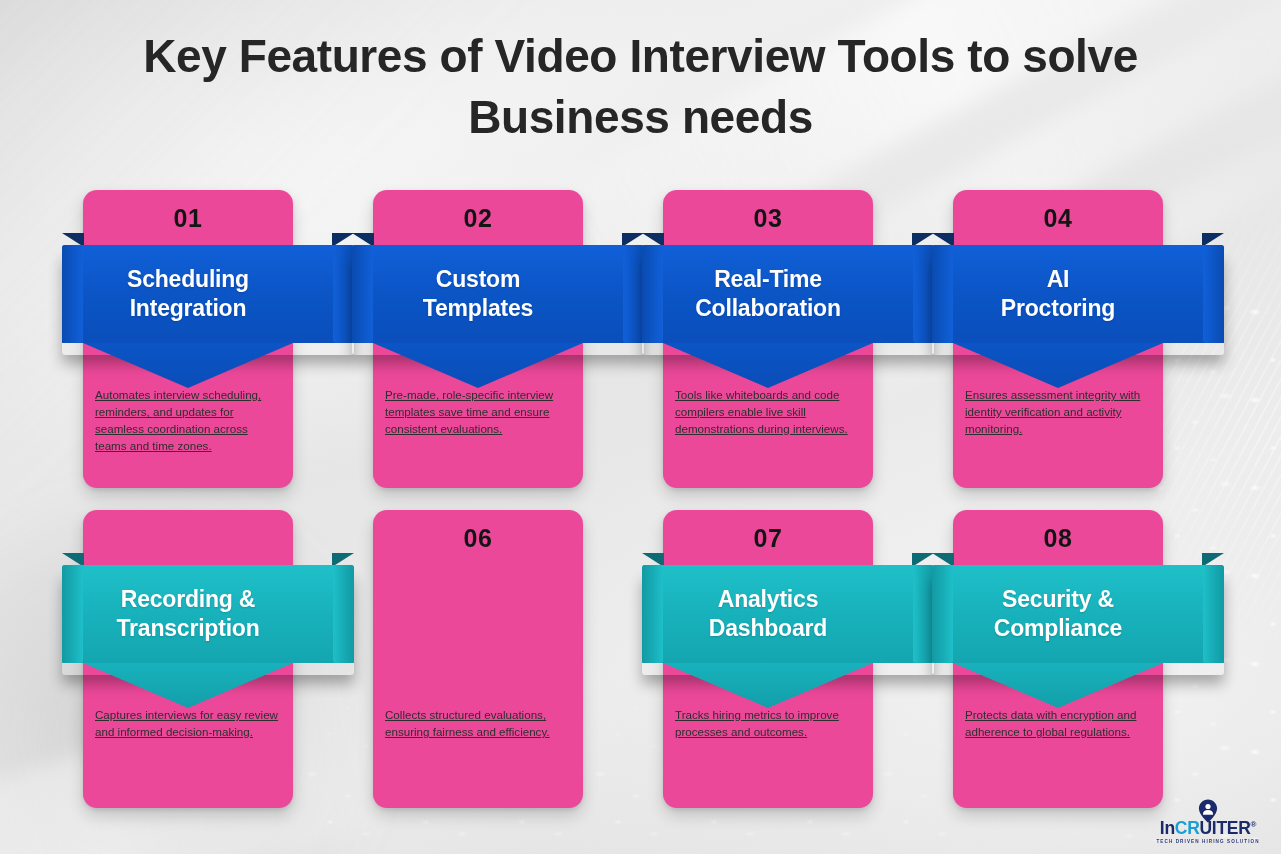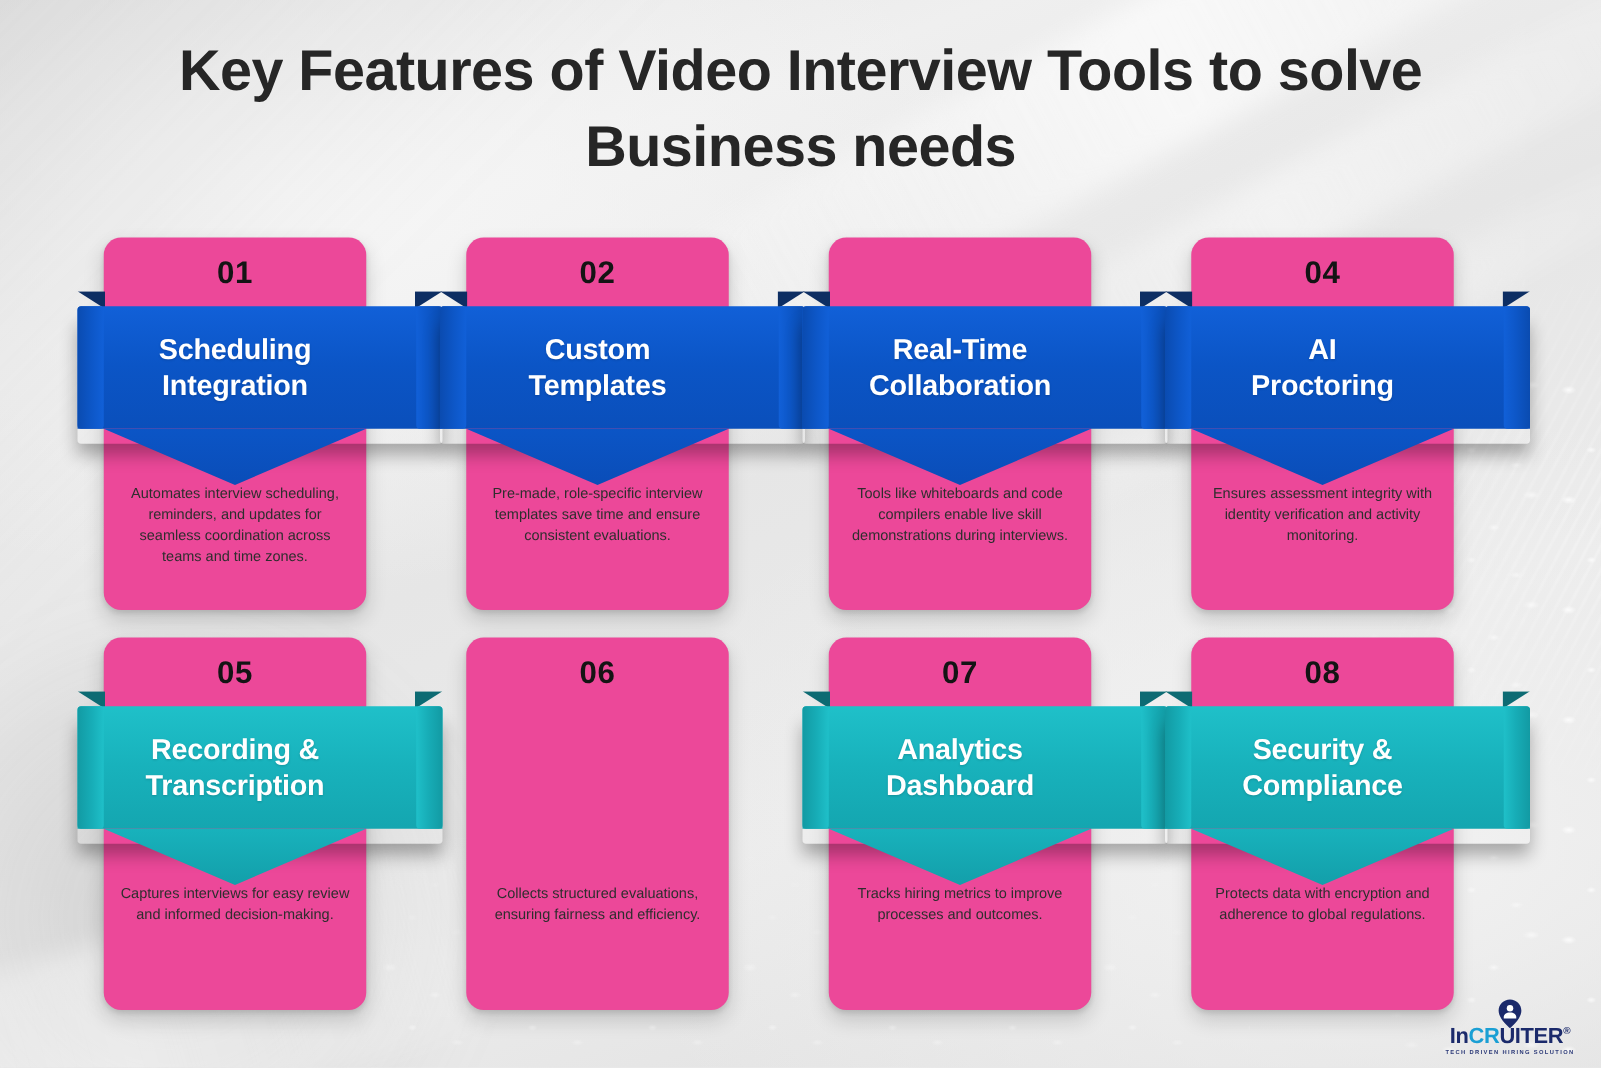--- a/index.html
+++ b/index.html
@@ -92,22 +92,21 @@
     box-shadow:0 8px 16px rgba(0,0,0,.16), 0 2px 4px rgba(0,0,0,.10);
   }
   .card-number {
     position:absolute; top:14px; left:0; width:100%;
     text-align:center;
     font-size:25px; font-weight:700; color:#141414;
     letter-spacing:.5px;
   }
   .card-desc {
     position:absolute; left:12px; right:12px; top:196px;
-    text-align:center;
-    font-size:11.6px; line-height:1.47; color:#2e2e2e;
+    font-size:11.6px; line-height:1.47; color:#2e2e2e;text-decoration:underline;
   }
 
   
   .ribbon {
     position:absolute; top:55px; left:-21px;
     width:292px; height:98px;
     z-index:2;
   }
   
   .fold {
@@ -230,20 +229,21 @@
       <div class="pointer"></div>
       <div class="ribbon-label">
         <span>Custom</span>
         <span>Templates</span>
       </div>
     </div>
     <div class="card-desc">Pre-made, role-specific interview templates save time and ensure consistent evaluations.</div>
   </div>
 
   <div class="card theme-blue">
+    <div class="card-number">03</div>
     <div class="ribbon">
       <div class="ribbon-shadow"></div>
       <div class="fold left"></div>
       <div class="fold right"></div>
       <div class="ribbon-body"></div>
       <div class="end l"></div>
       <div class="end r"></div>
       <div class="pointer"></div>
       <div class="ribbon-label">
         <span>Real-Time</span>
@@ -265,21 +265,20 @@
       <div class="pointer"></div>
       <div class="ribbon-label">
         <span>AI</span>
         <span>Proctoring</span>
       </div>
     </div>
     <div class="card-desc">Ensures assessment integrity with identity verification and activity monitoring.</div>
   </div>
 
   <div class="card theme-teal">
-    <div class="card-number">05</div>
     <div class="ribbon">
       <div class="ribbon-shadow"></div>
       <div class="fold left"></div>
       <div class="fold right"></div>
       <div class="ribbon-body"></div>
       <div class="end l"></div>
       <div class="end r"></div>
       <div class="pointer"></div>
       <div class="ribbon-label">
         <span>Recording &amp;</span>

